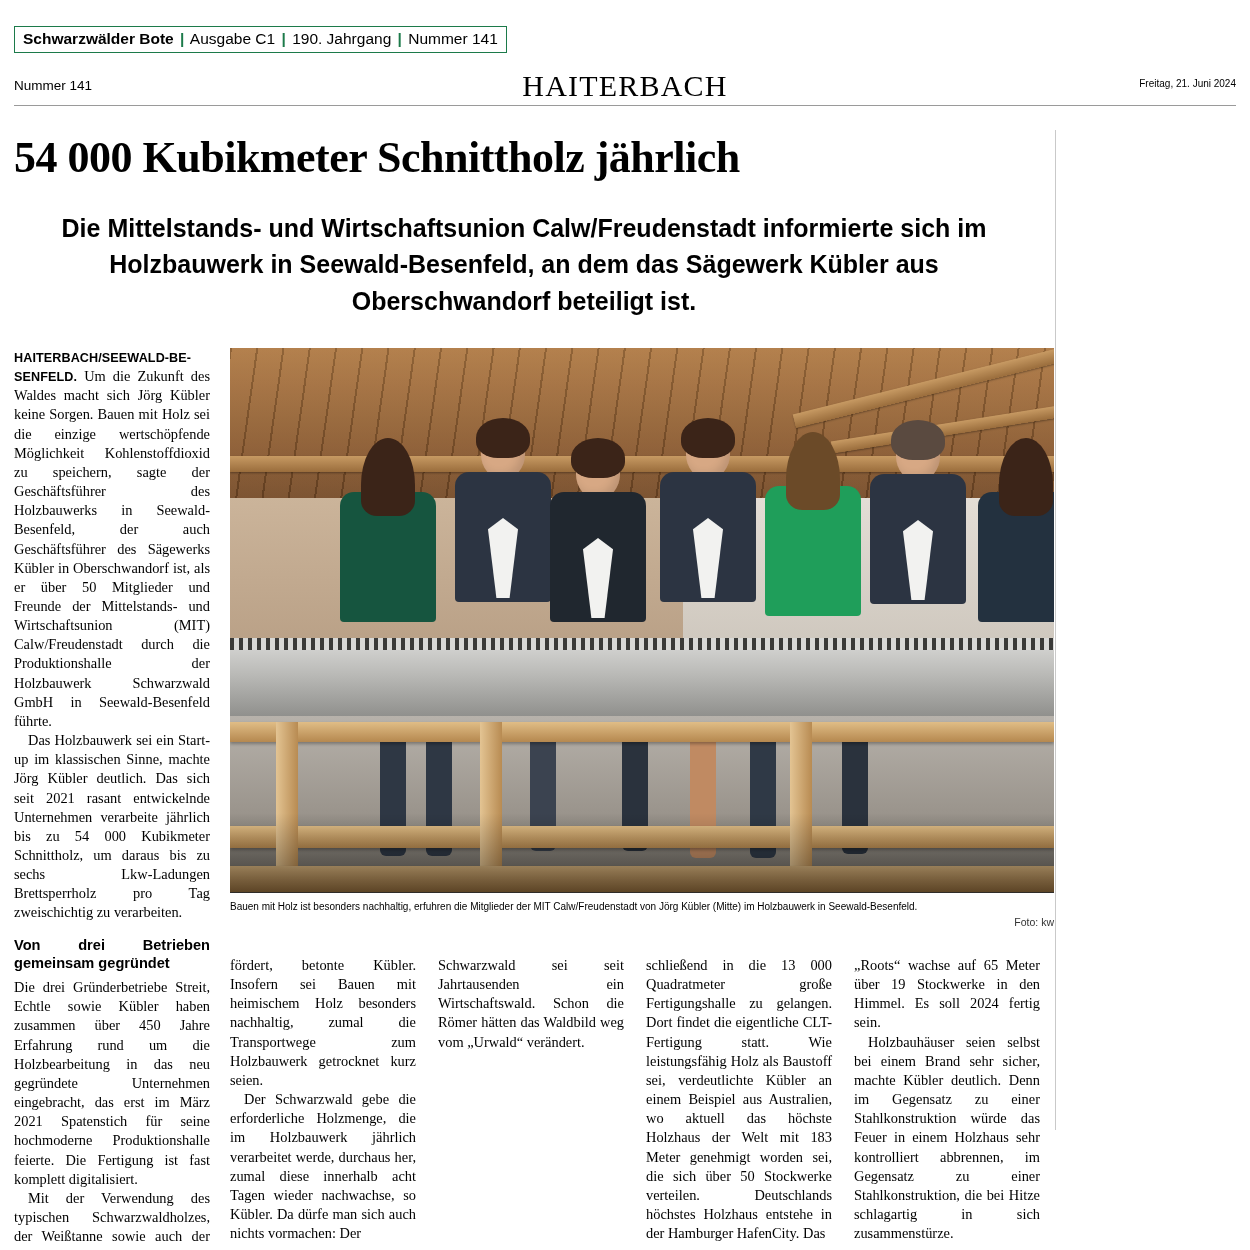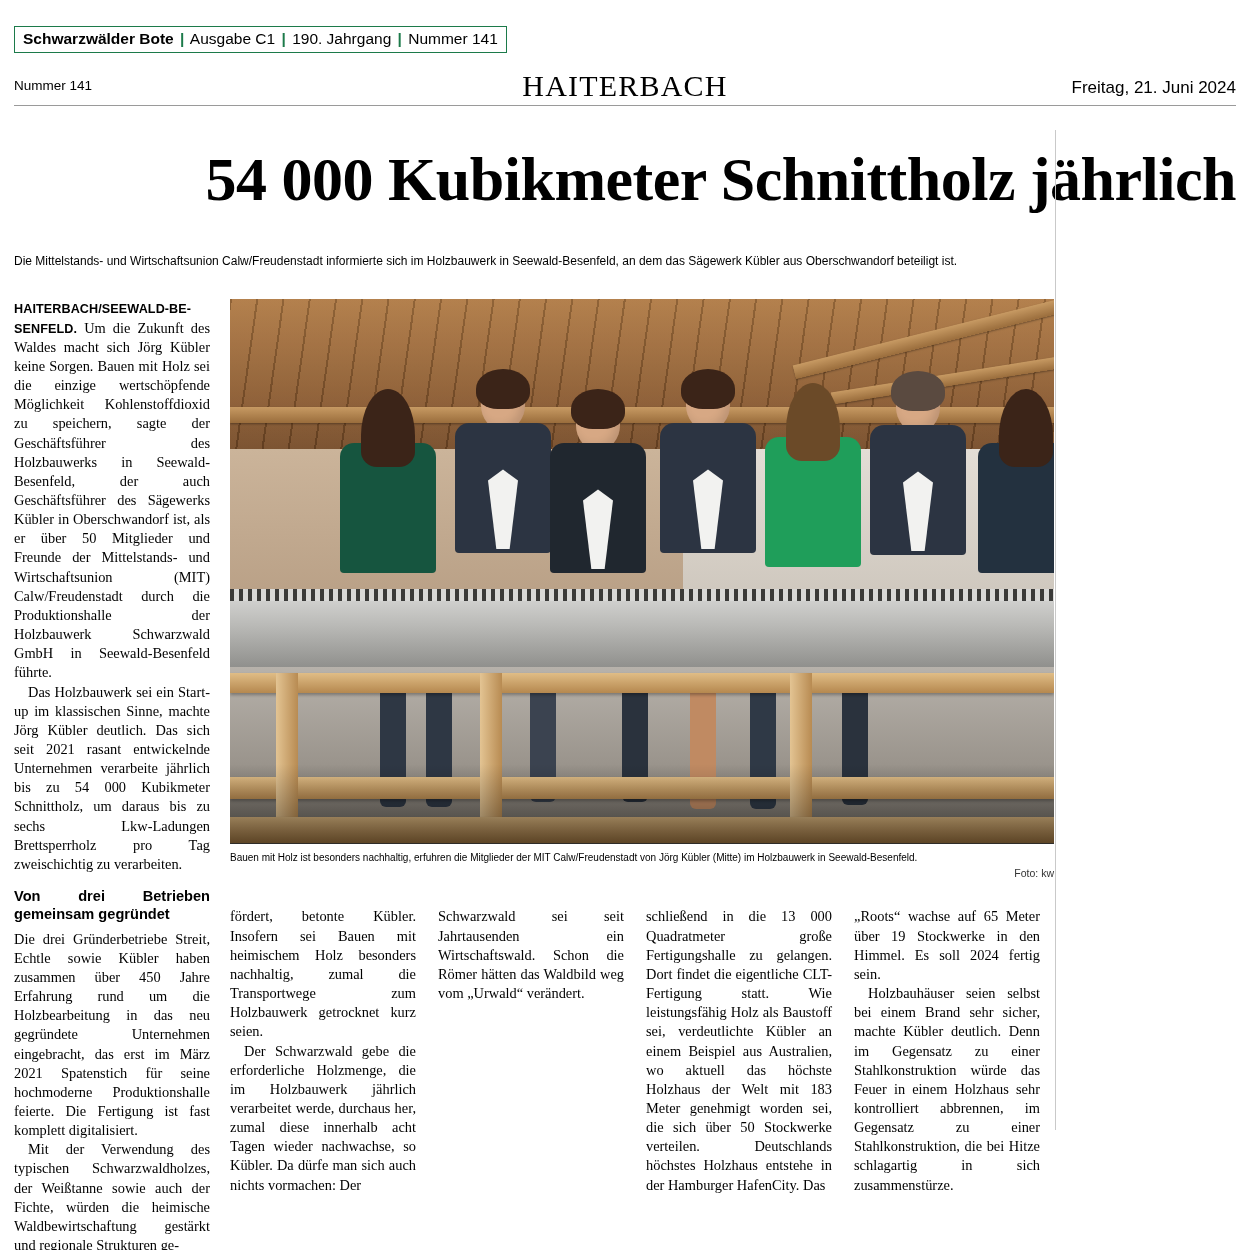--- a/index.html
+++ b/index.html
@@ -71,39 +71,39 @@
     text-align: center;
     font-family: "Liberation Serif", serif;
     font-size: 30px;
     letter-spacing: 1.2px;
   }
   .headrow .right {
     position: absolute;
     right: 0;
     top: 9px;
     font-family: "Liberation Sans", sans-serif;
-    font-size: 17px;
+    font-size: 10px;
   }
 
   
   .headline {
     font-family: "Liberation Serif", serif;
     font-weight: bold;
-    font-size: 62px;
+    font-size: 44px;
     line-height: 1.04;
     letter-spacing: -0.5px;
-    text-align: right;
   }
   .subhead {
     margin-top: 16px;
     font-family: "Liberation Sans", sans-serif;
-    font-weight: normal;
-    font-size: 12px;
+    font-weight: bold;
+    font-size: 25px;
     line-height: 1.45;
     max-width: 1020px;
+    text-align: center;
   }
 
   
   .content {
     margin-top: 29px;
     position: relative;
     height: 860px;
   }
 
   .col-lead {

